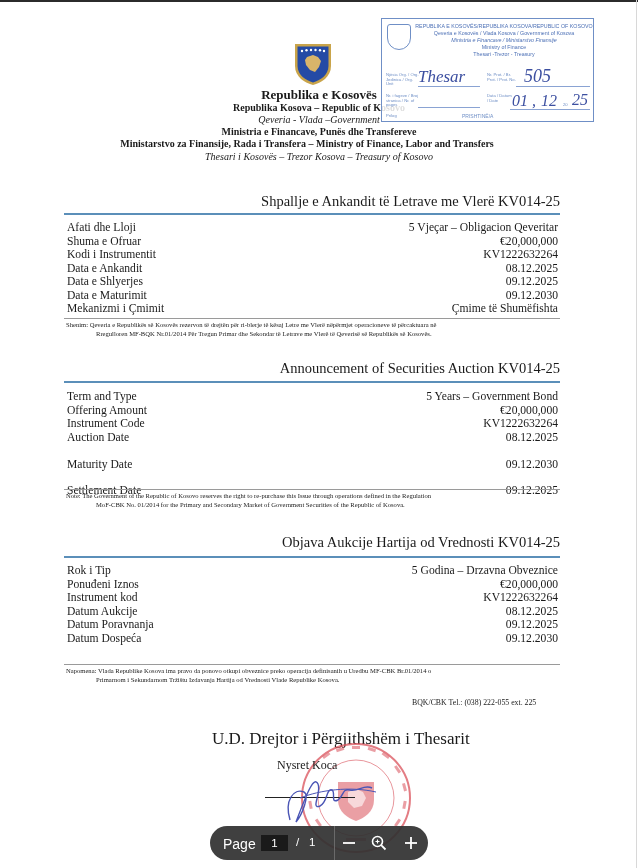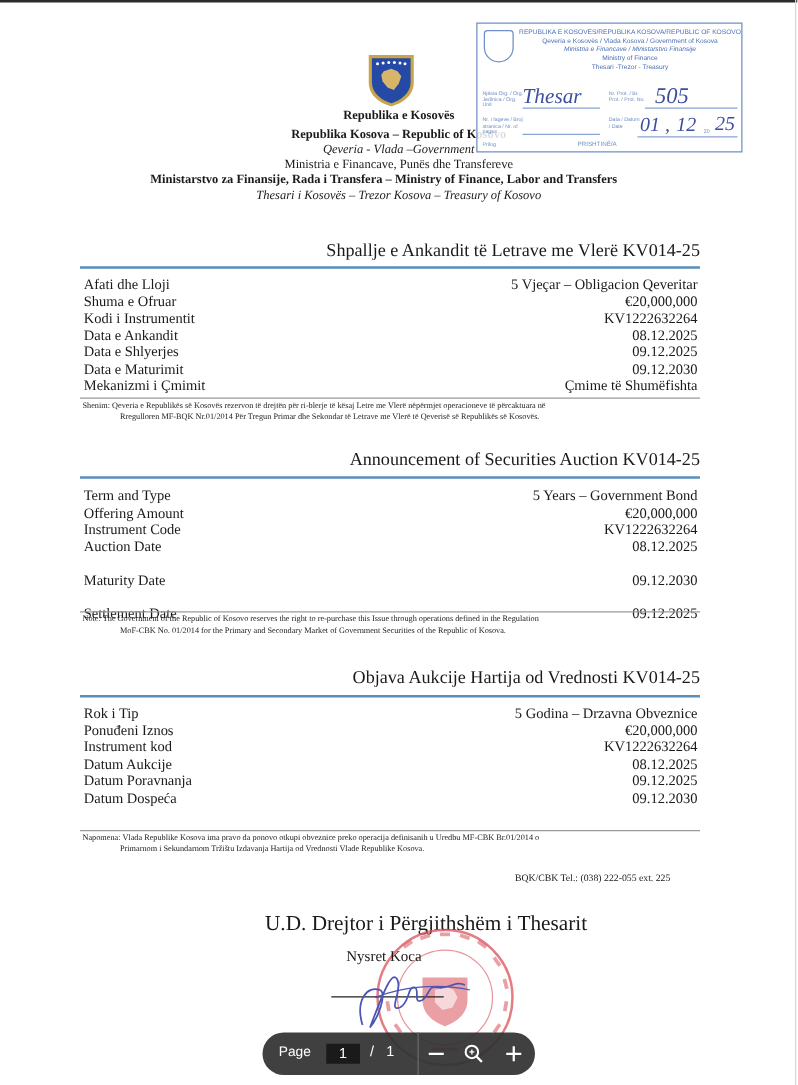--- a/index.html
+++ b/index.html
@@ -7,24 +7,24 @@
     body { position: relative; font-family: "Liberation Serif", "DejaVu Serif", serif; color: #1a1a1a; }
 
     .top-bar { position: absolute; left: 0; top: 0; width: 638px; height: 2px; background: #2b2b2b; }
     .right-edge { position: absolute; right: 1px; top: 0; width: 1px; height: 868px; background: #d8d8d8; }
 
     .page { position: absolute; left: 0; top: 0; width: 638px; height: 868px; }
 
     
     .coat { position: absolute; left: 293px; top: 42px; width: 40px; height: 44px; }
     .h-line { position: absolute; left: 0; width: 638px; text-align: center; white-space: nowrap; }
-    .h1 { top: 87px; font-size: 10px; font-weight: bold; }
+    .h1 { top: 87px; font-size: 13px; font-weight: bold; }
     .h2 { top: 102px; font-size: 10px; font-weight: bold; }
     .h3 { top: 114px; font-size: 10px; font-style: italic; }
-    .h4 { top: 126px; font-size: 10px; font-weight: normal; }
+    .h4 { top: 126px; font-size: 10px; font-weight: bold; }
     .h5 { top: 138px; font-size: 10px; font-weight: bold; left: -12px; }
     .h6 { top: 151px; font-size: 10px; font-style: italic; }
 
     
     .stamp-box { position: absolute; left: 381px; top: 18px; width: 213px; height: 104px; border: 1.5px solid #6f8fc6; color: #4b6fb5; font-family: "Liberation Sans", sans-serif; background: rgba(255,255,255,0.85); }
     .stamp-emblem { position: absolute; left: 5px; top: 5px; width: 24px; height: 26px; border: 1.5px solid #6f8fc6; border-radius: 3px 3px 12px 12px; }
     .stamp-l { position: absolute; left: 33px; width: 178px; text-align: center; font-size: 5.3px; line-height: 7px; white-space: nowrap; overflow: hidden; }
     .stamp-small { position: absolute; font-size: 4.2px; line-height: 4.6px; color: #6f8fc6; }
     .stamp-hand { position: absolute; font-family: "Liberation Serif", serif; font-style: italic; color: #3c4fa0; }
     .stamp-rule { position: absolute; height: 1px; background: #8aa3d3; }
@@ -43,21 +43,21 @@
     .tel { position: absolute; left: 412px; top: 698px; font-size: 7.8px; white-space: nowrap; }
     .signer-title { position: absolute; left: 212px; top: 729px; font-size: 17px; white-space: nowrap; }
     .signer-name { position: absolute; left: 277px; top: 758px; font-size: 12px; white-space: nowrap; z-index: 3; }
     .sig-line { position: absolute; left: 265px; top: 797px; width: 90px; height: 1px; background: #222; z-index: 3; }
 
     .seal { position: absolute; left: 300px; top: 742px; width: 112px; height: 112px; z-index: 2; }
     .signature { position: absolute; left: 280px; top: 770px; width: 100px; height: 60px; z-index: 4; }
 
     
     .toolbar { position: absolute; left: 210px; top: 826px; width: 218px; height: 34px; border-radius: 17px; background: rgba(50,50,50,0.93); color: #ffffff; font-family: "Liberation Sans", "DejaVu Sans", sans-serif; z-index: 10; }
-    .tb-label { position: absolute; left: 13px; top: 10px; font-size: 11px; }
+    .tb-label { position: absolute; left: 13px; top: 10px; font-size: 14px; }
     .tb-input { position: absolute; left: 51px; top: 9px; width: 27px; height: 16px; background: #1a1a1a; color: #fff; border: none; font-size: 11.5px; text-align: center; font-family: "Liberation Sans", sans-serif; }
     .tb-sep { position: absolute; left: 86px; top: 10px; font-size: 11.5px; }
     .tb-total { position: absolute; left: 99px; top: 10px; font-size: 11.5px; }
     .tb-divider { position: absolute; left: 124px; top: 0; width: 1px; height: 34px; background: #6a6a6a; }
     .tb-btn { position: absolute; top: 7px; width: 22px; height: 20px; display: flex; align-items: center; justify-content: center; cursor: pointer; }
     .tb-zoom-out { left: 128px; }
     .tb-fit { left: 158px; }
     .tb-zoom-in { left: 190px; }
   </style>
 </head>

